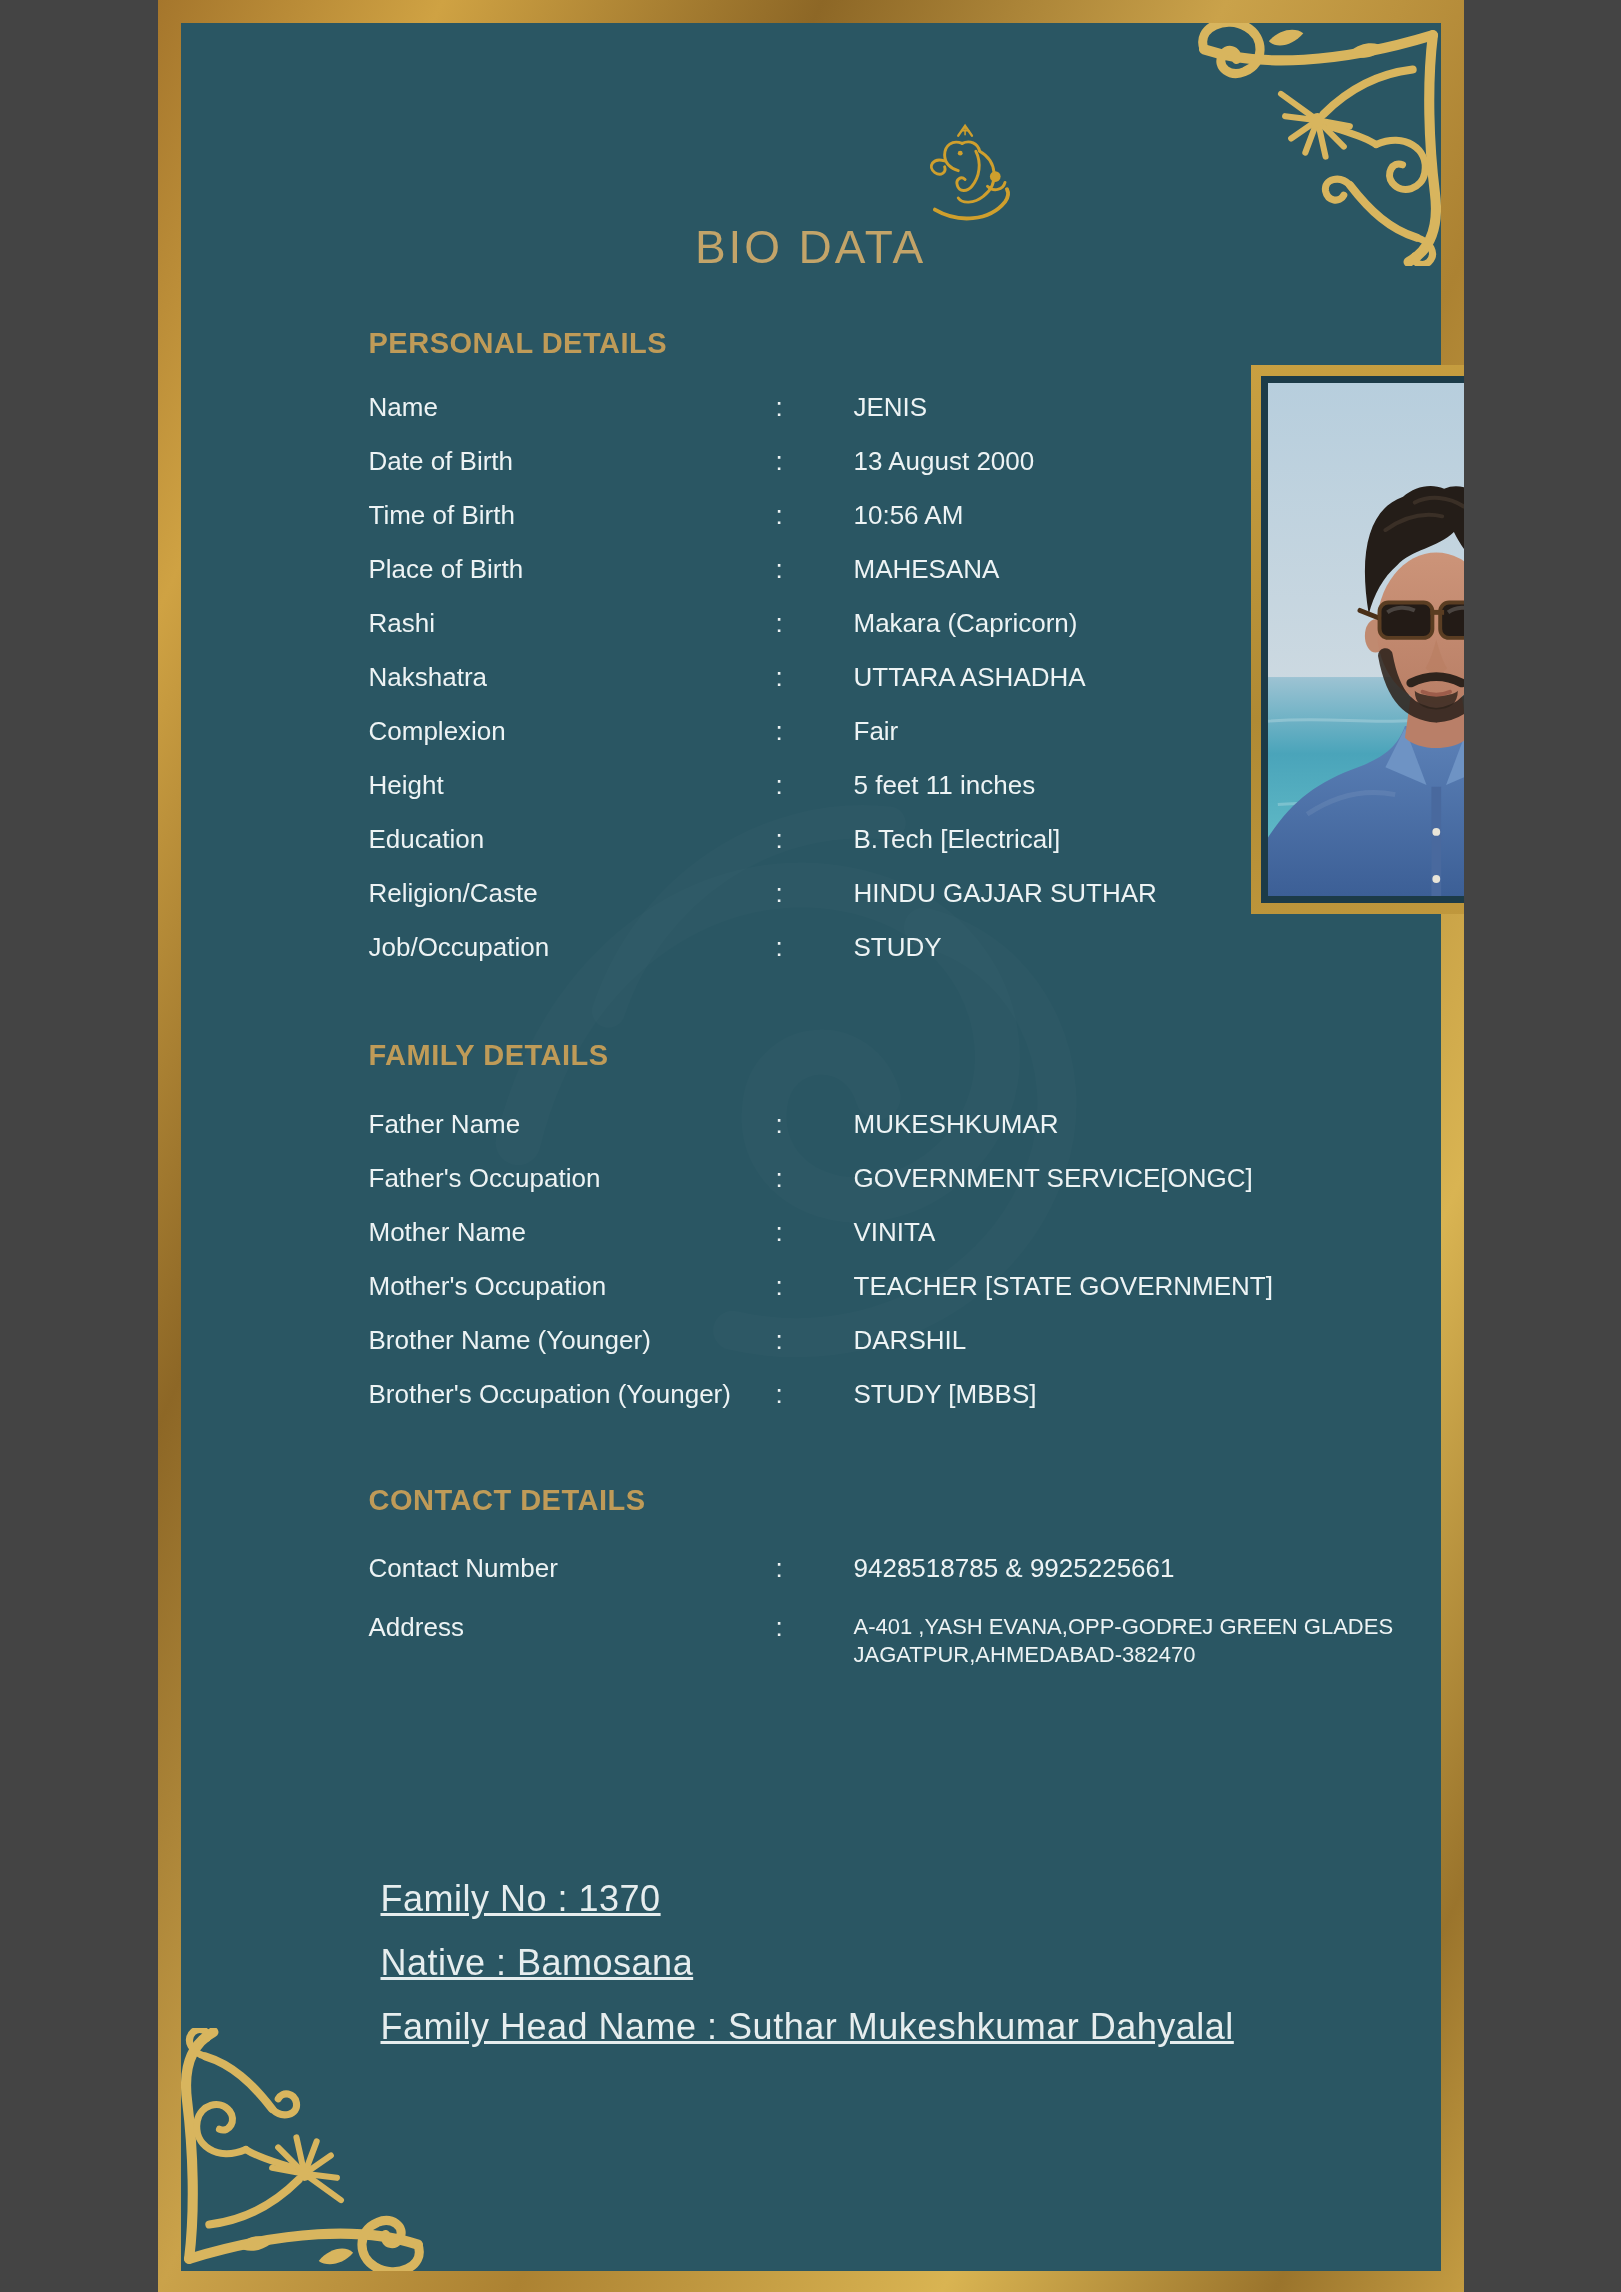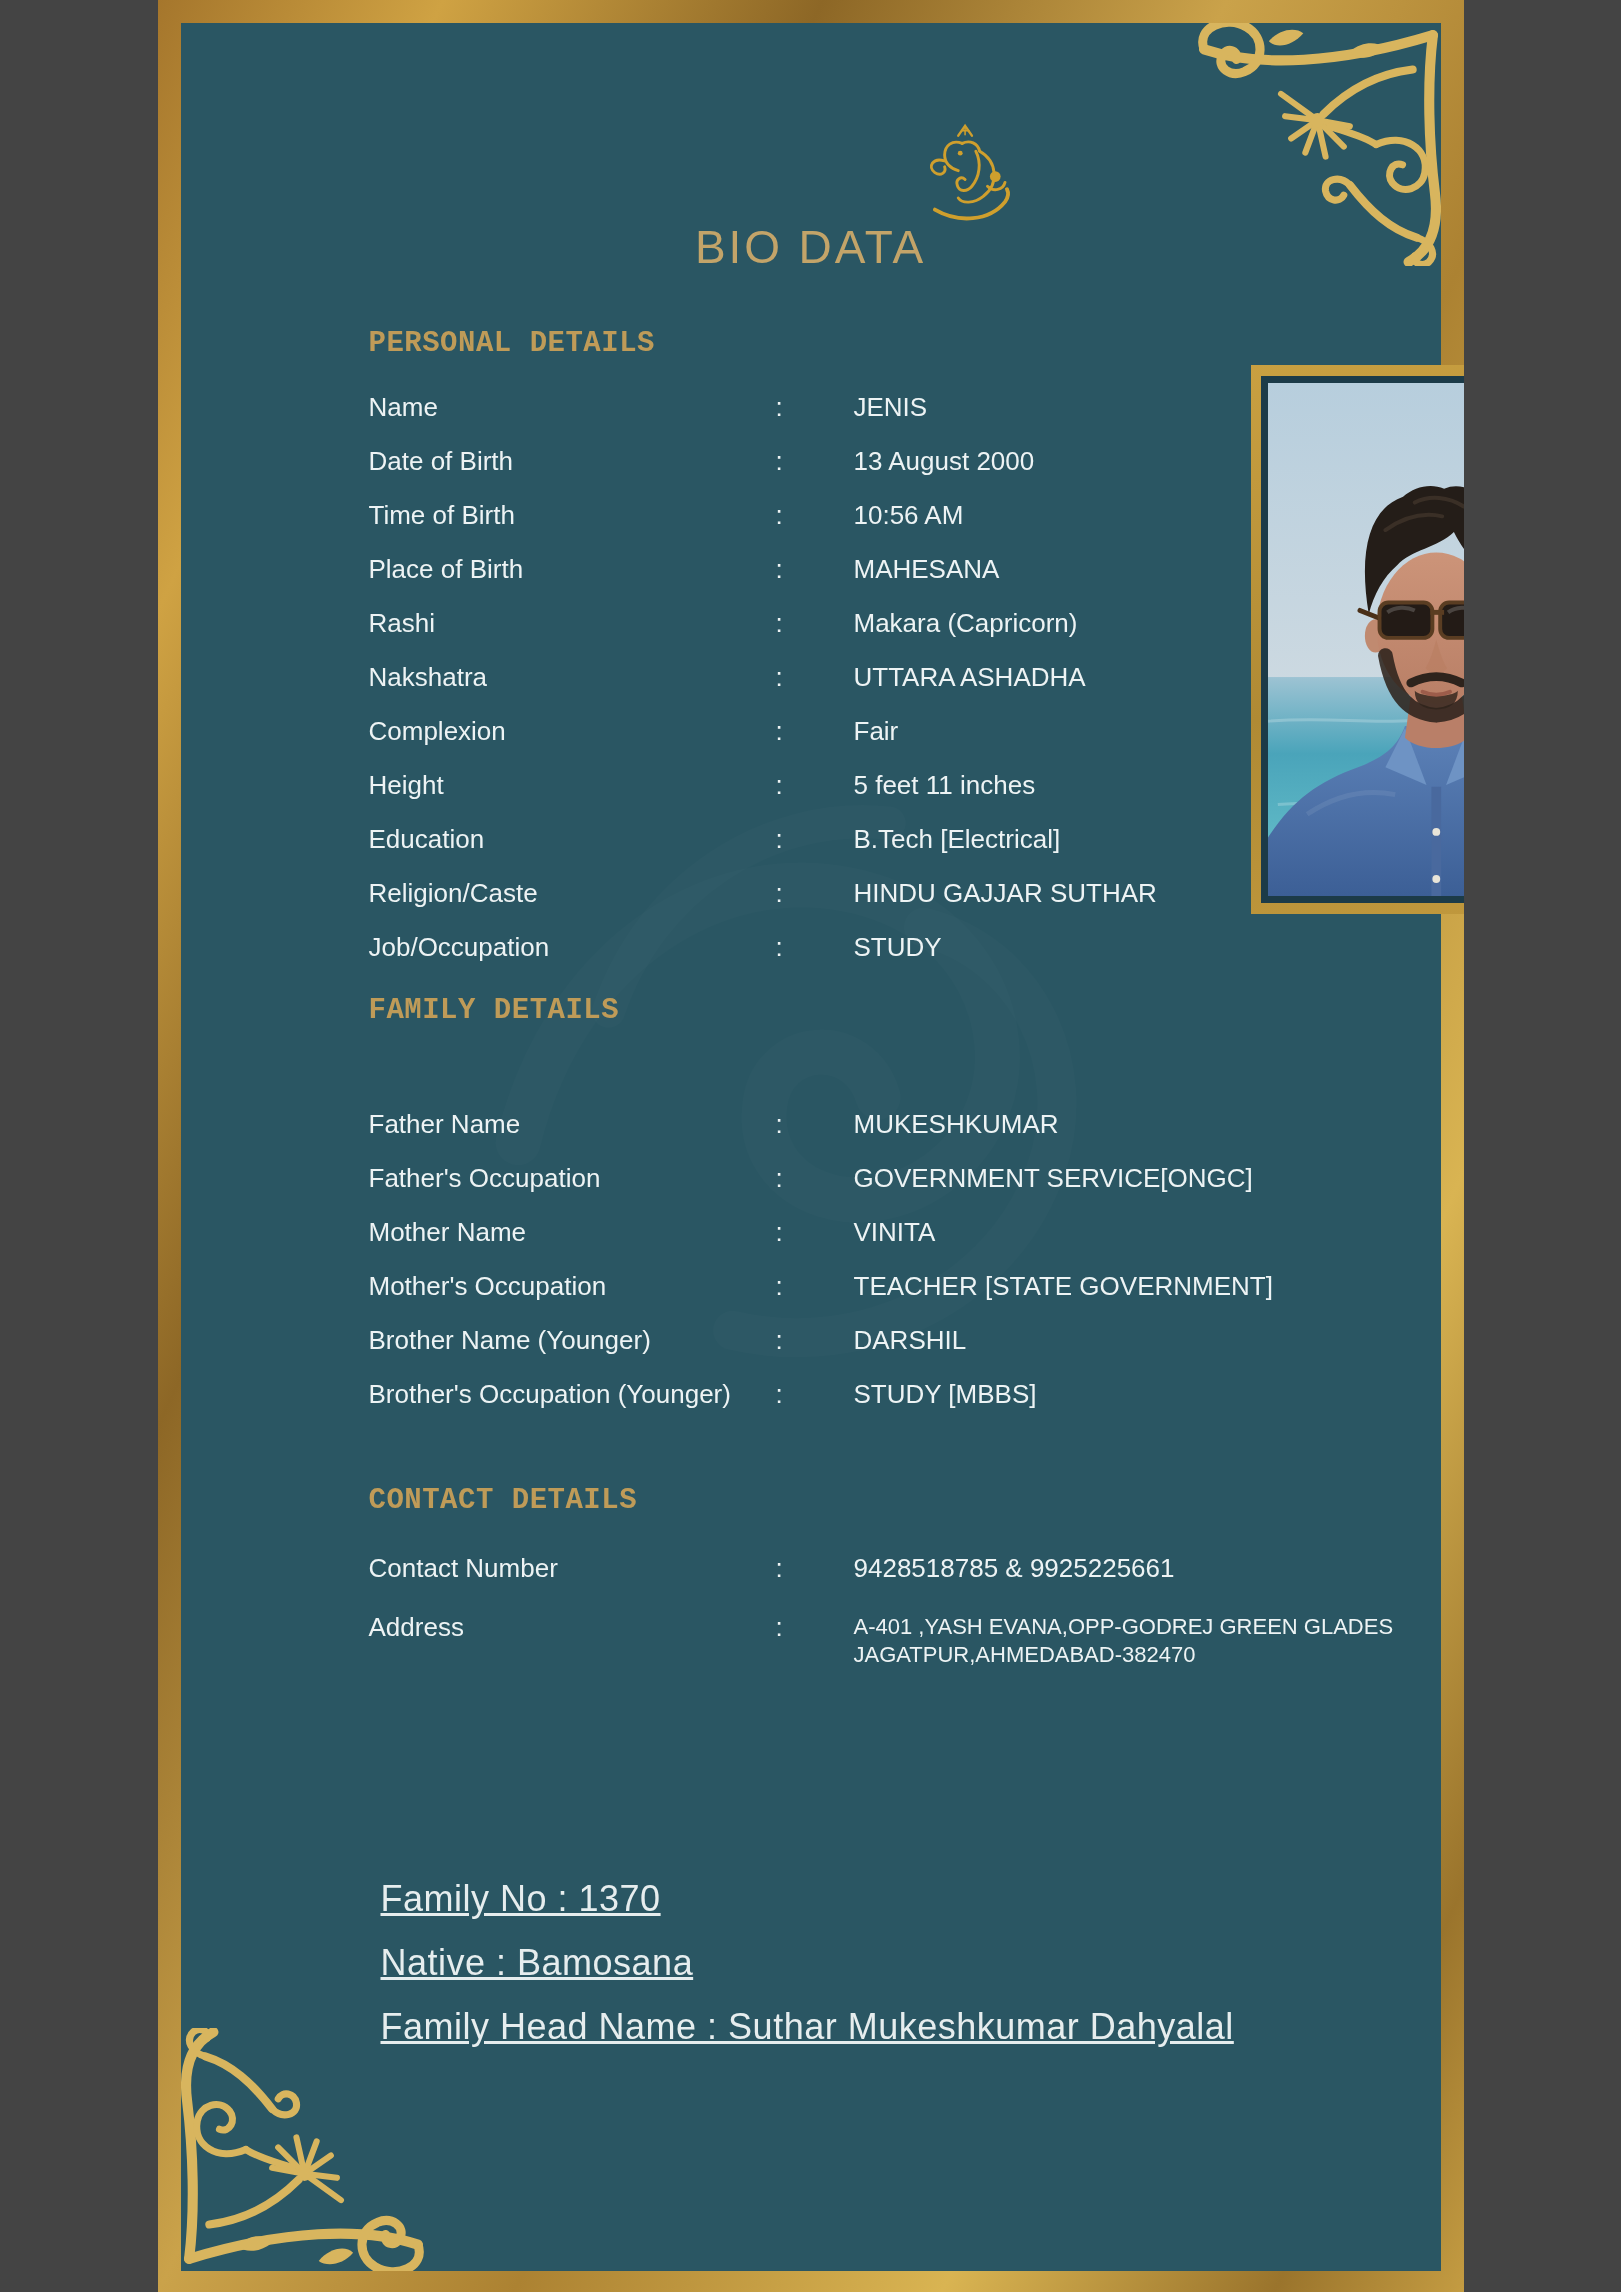--- a/index.html
+++ b/index.html
@@ -16,23 +16,23 @@
   .corner{position:absolute;width:243px;height:243px;}
   .corner.tr{top:22.5px;right:22.5px;}
   .corner.bl{left:23.5px;bottom:22.5px;transform:rotate(180deg);}
   
   .ganesha{position:absolute;left:755px;top:122px;width:110px;height:112px;}
   .title{
     position:absolute;left:0;right:0;top:220px;text-align:center;
     font-size:46px;letter-spacing:2.9px;color:#c3a469;font-weight:400;
   }
   
-  .heading{position:absolute;left:211px;font-size:29px;font-weight:bold;color:#bf9b58;letter-spacing:0.5px;font-family:Liberation Mono, monospace;}
+  .heading{position:absolute;left:211px;font-size:29px;font-weight:bold;color:#bf9b58;letter-spacing:0.5px;}
   .h-personal{top:327px;}
-  .h-family{top:994px;}
+  .h-family{top:1039px;}
   .h-contact{top:1484px;}
   .rows{position:absolute;left:211px;color:#edf3f4;}
   .rows-personal{top:392px;width:872px;}
   .rows-family{top:1109px;width:1343px;}
   .rows-contact{top:1553px;width:1343px;}
   .row{display:flex;align-items:flex-start;height:54px;font-size:26px;}
   .rows-contact .row{height:49px;}
   .row.small{height:auto;align-items:flex-start;margin-top:10.8px;}
   .lbl{flex:none;width:407px;}
   .sep{flex:none;width:78px;}

